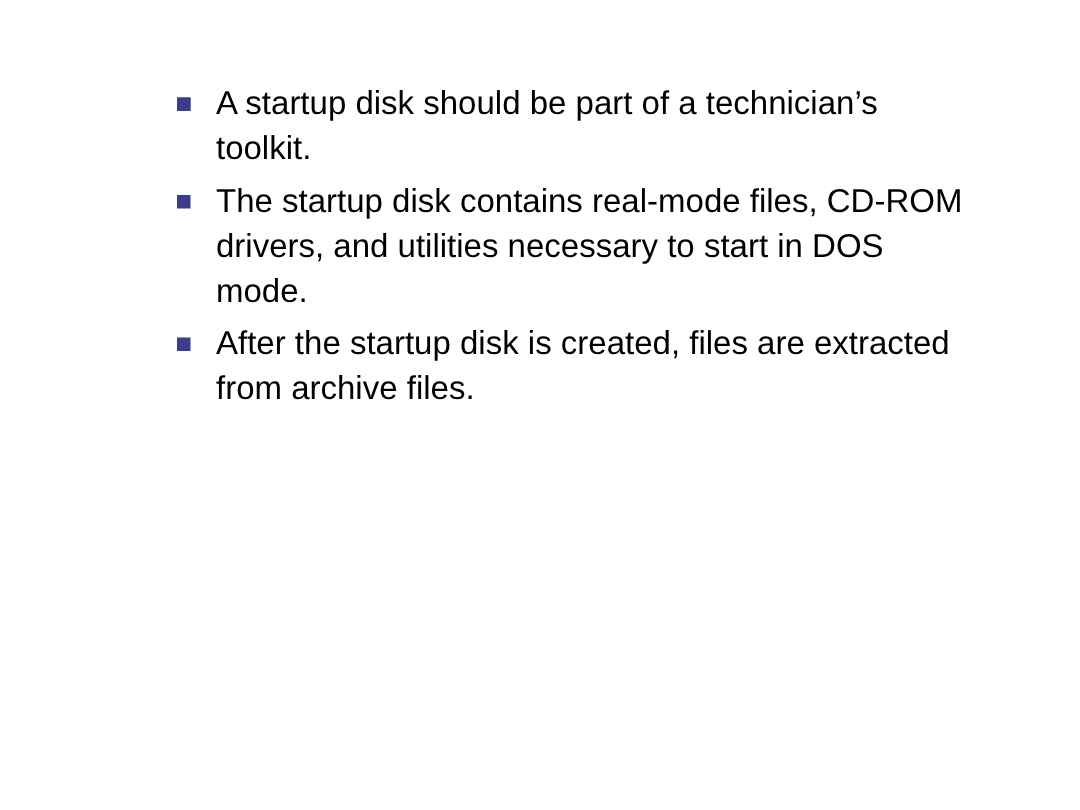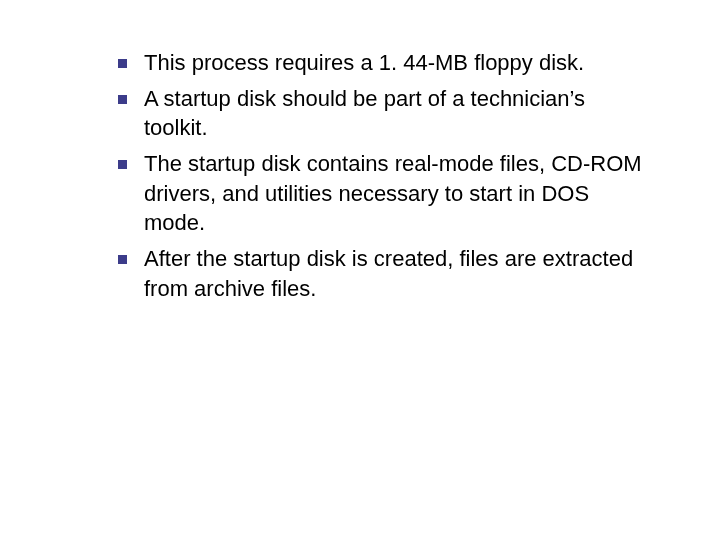--- a/index.html
+++ b/index.html
@@ -39,21 +39,20 @@
     background: #3c3c8a;
   }
 </style>
 </head>
 <body>
 
 <div class="slide">
   <ul class="bullets">
     <li>
       <span class="bullet-marker"></span>
-      <span>This process requires a 1. 44-MB floppy disk.</span>
     </li>
     <li>
       <span class="bullet-marker"></span>
       <span>A startup disk should be part of a technician’s toolkit.</span>
     </li>
     <li>
       <span class="bullet-marker"></span>
       <span>The startup disk contains real-mode files, CD-ROM drivers, and utilities necessary to start in DOS mode.</span>
     </li>
     <li>

